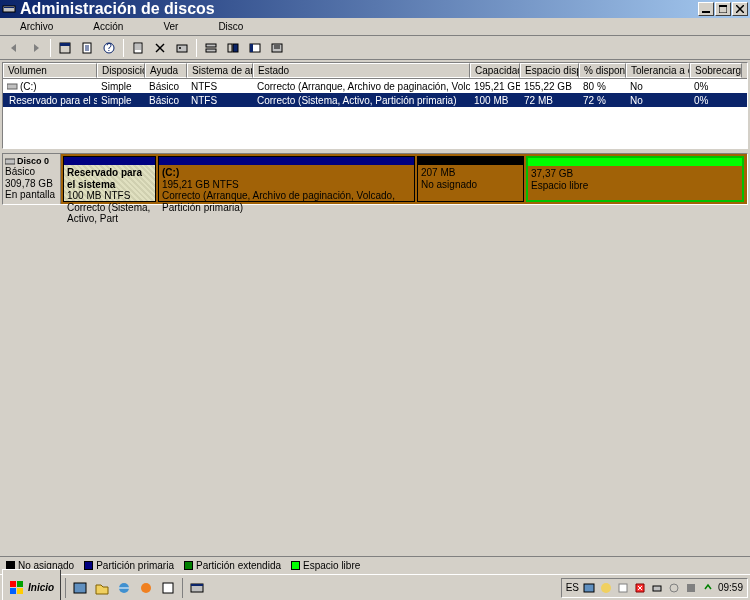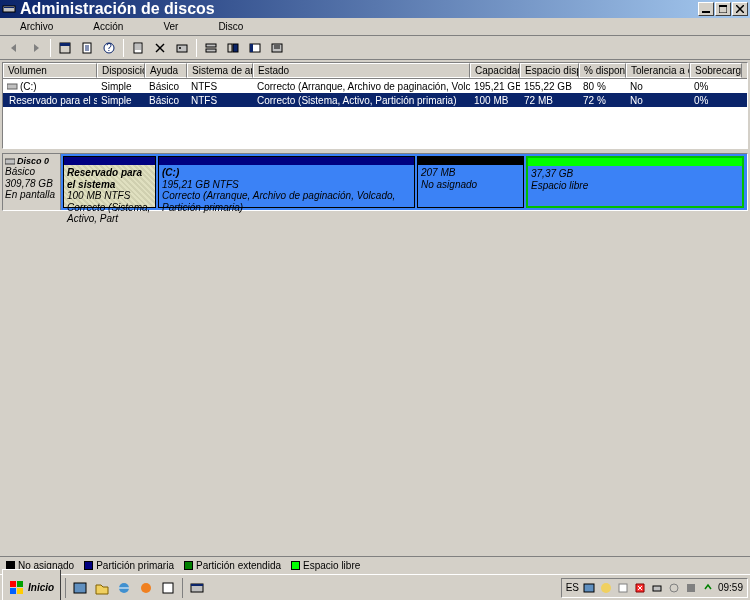--- a/index.html
+++ b/index.html
@@ -14,21 +14,21 @@
 .toolbar { background: #d4d0c8; height: 24px; display: flex; align-items: center; border-bottom: 1px solid #808080; padding: 0 4px; gap: 2px; }
 .toolbtn { width: 20px; height: 20px; border: 1px solid transparent; display: flex; align-items: center; justify-content: center; }
 .toolsep { width: 1px; height: 18px; background: #808080; border-right: 1px solid #fff; margin: 0 2px; }
 .main { flex: 1; display: flex; flex-direction: column; background: #d4d0c8; }
 .listview { background: #fff; height: 87px; border: 1px solid #808080; border-right-color: #fff; border-bottom-color: #fff; margin: 2px; overflow: hidden; }
 .listheader { display: flex; background: #d4d0c8; height: 16px; border-bottom: 1px solid #808080; }
 .listheader .col { border-right: 1px solid #808080; border-bottom: 1px solid #fff; padding: 1px 4px; background: #d4d0c8; border-top: 1px solid #fff; border-left: 1px solid #fff; display:flex;align-items:center;overflow:hidden;white-space:nowrap; }
 .listrow { display: flex; height: 14px; }
 .listrow .cell { padding: 0 4px; overflow: hidden; white-space: nowrap; display:flex;align-items:center; }
 .listrow.sel { background: #0a246a; color: #fff; }
-.diskpane { margin: 2px; border: 1px solid #808080; border-right-color: #fff; border-bottom-color: #fff; background: #3b82f6; height: 58px; display: flex; font-style: italic; }
+.diskpane { margin: 2px; border: 1px solid #808080; border-right-color: #fff; border-bottom-color: #fff; background: #a16207; height: 52px; display: flex; }
 .diskinfo { width: 58px; background: #d4d0c8; padding: 2px; border-right: 1px solid #808080; font-size: 9px; line-height: 1.15; }
 .diskinfo b { font-size: 9px; }
 .partitions { flex: 1; display: flex; padding: 2px; gap: 2px; }
 .partition { border: 1px solid #000; position: relative; padding: 1px 3px; font-size: 9px; line-height: 1.15; }
 .partition .bar { position: absolute; top: 0; left: 0; right: 0; height: 8px; }
 .partition .content { padding-top: 9px; }
 .partition.hatched { background-image: repeating-linear-gradient(45deg, #e0e0c0 0 2px, #d0d0b0 2px 4px); }
 .legend { background: #d4d0c8; border-top: 1px solid #808080; height: 18px; display: flex; align-items: center; padding: 0 6px; gap: 10px; font-size: 10px; }
 .legitem { display: flex; align-items: center; gap: 3px; }
 .legbox { width: 9px; height: 9px; border: 1px solid #000; }

